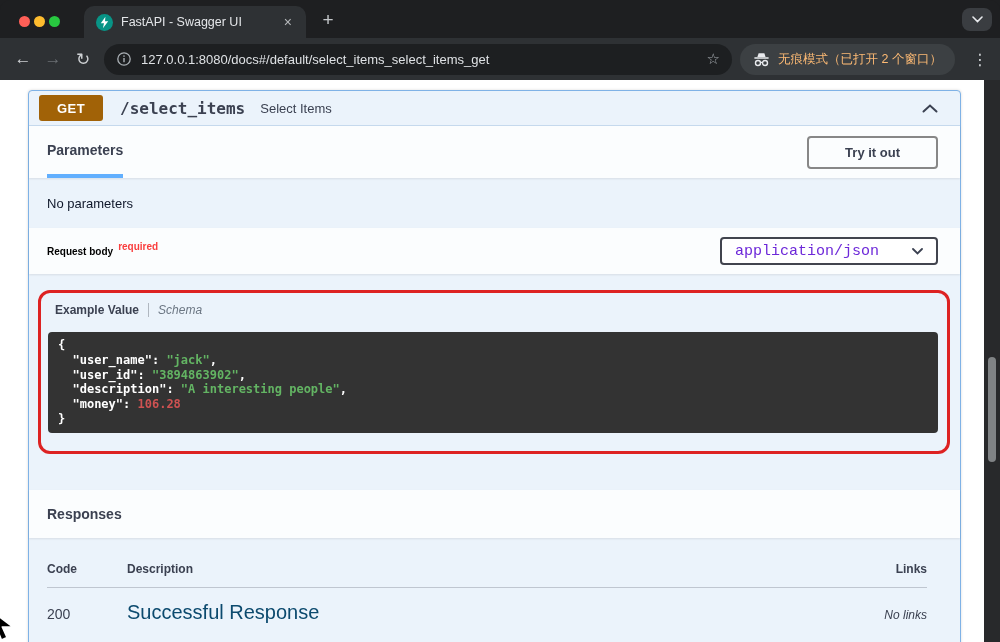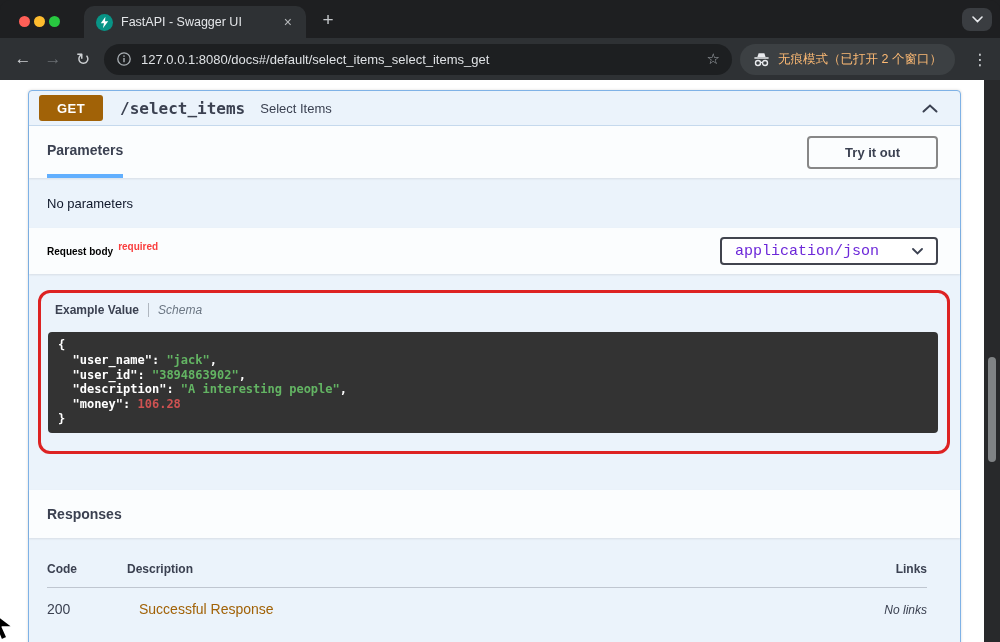--- a/index.html
+++ b/index.html
@@ -91,23 +91,23 @@
   .tok-s { color:#63b463; } .tok-n { color:#cf5252; }
 
   .responses-row { height:48px; display:flex; align-items:center; padding:0 18px; }
   .responses-title { font-size:14px; font-weight:700; color:#3b4151; }
 
   .resp-table { padding:24px 33px 0 18px; }
   .resp-grid { display:grid; grid-template-columns:80px 1fr auto; align-items:baseline; }
   .resp-head { padding-bottom:11px; border-bottom:1px solid rgba(59,65,81,.25); }
   .resp-head div { font-size:12px; font-weight:700; color:#3b4151; }
   .col-links { text-align:right; }
-  .resp-row { padding-top:13px;gap:12px; }
+  .resp-row { padding-top:13px; }
   .cell-code { font-size:14px; color:#3b4151; }
-  .cell-desc { font-size:14px; color:#a16207; }
+  .cell-desc { font-size:20px; color:#0c4a6e; }
   .cell-links { font-size:12px; font-style:italic; color:#3b4151; text-align:right; }
 
   
   .scrollbar { position:absolute; right:0; top:0; width:16px; height:562px; background:#28292b; }
   .scroll-thumb { position:absolute; left:4px; top:277px; width:8px; height:105px;
                   background:#808385; border-radius:4px; }
 
   .cursor { position:absolute; left:-13px; top:528px; z-index:5; }
 </style>
 </head>

